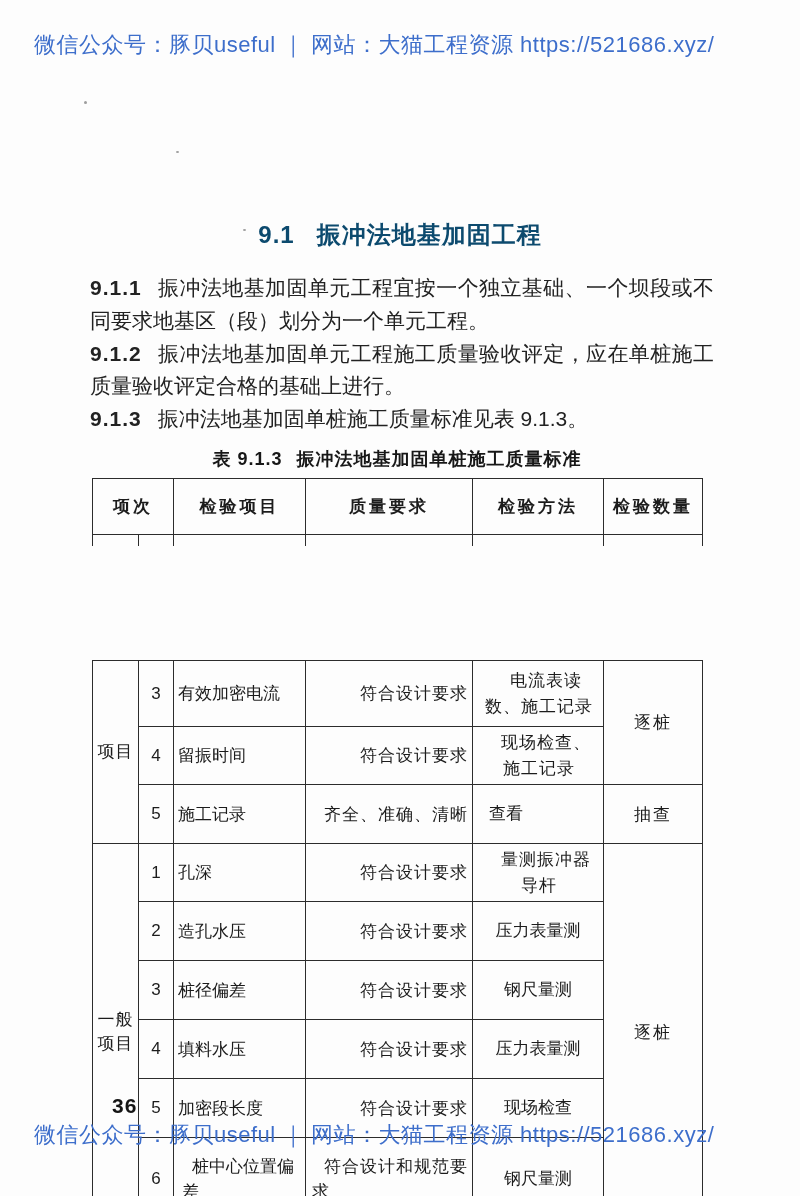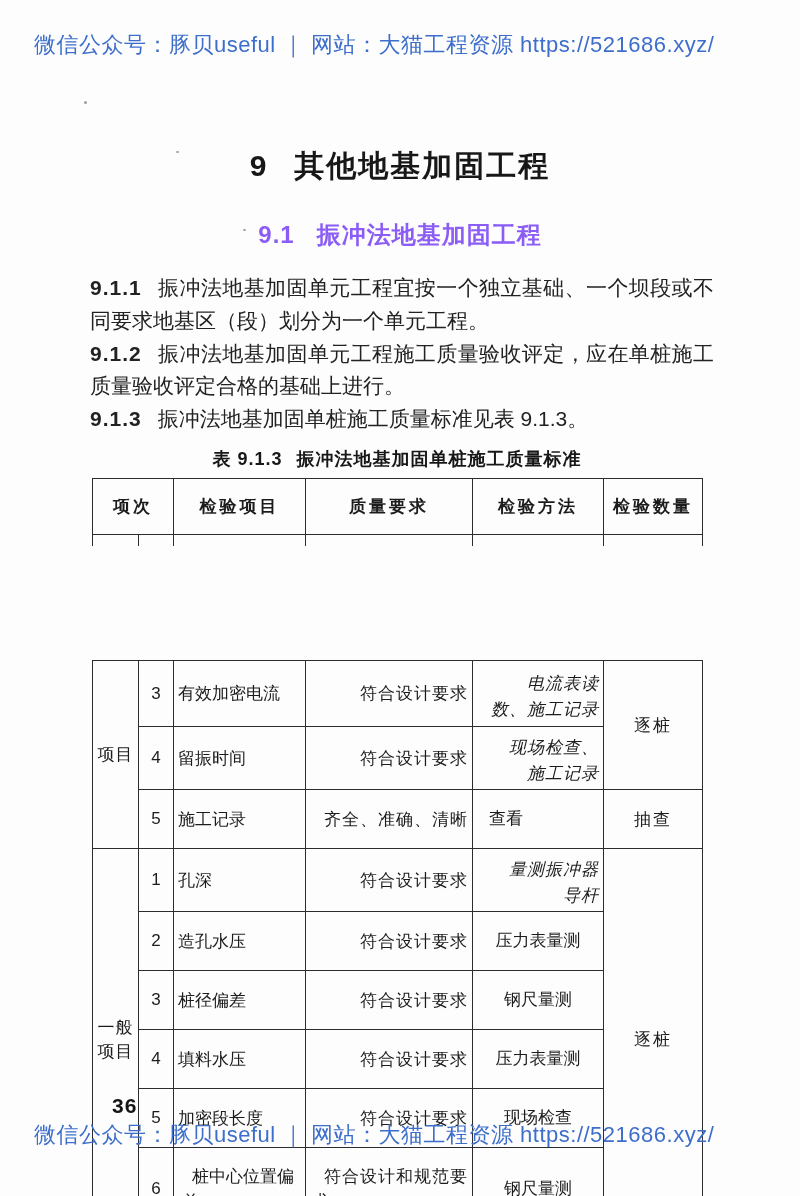--- a/index.html
+++ b/index.html
@@ -16,21 +16,21 @@
   .wm-bottom { top:1120px; }
   .chapter-title {
     position:absolute; top:146px; left:0; width:100%;
     text-align:center; font-size:30px; font-weight:bold; letter-spacing:2px;
     color:#171717;
   }
   .chapter-title .num { margin-right:26px; }
   .section-title {
     position:absolute; top:219px; left:0; width:100%;
     text-align:center; font-size:24px; font-weight:bold; letter-spacing:1px;
-    color:#8b5cf6;
+    color:#0c4a6e;
   }
   .section-title .num { margin-right:22px; }
   .clauses {
     position:absolute; top:272px; left:90px; width:624px;
     font-size:21px; line-height:32.8px; text-align:justify; color:#222;
   }
   .clause { margin:0; }
   .clause .cid { font-weight:bold; margin-right:16px; letter-spacing:1px;margin-top:8px; }
   .tbl-caption {
     position:absolute; top:447px; left:92px; width:610px;
@@ -57,21 +57,21 @@
   .top-pad { display:block; margin-top:4px; }
 
   td.cat { text-align:center; font-weight:bold; letter-spacing:1px; line-height:24px; padding:2px 5px; }
   td.cat-top { vertical-align:top; padding-top:7px; }
   td.num { text-align:center; }
   td.item { text-align:left; padding-left:17px; font-weight:bold; line-height:25px; }
   td.item.wrap2 { padding-left:8px; text-indent:10px; }
   td.req { text-align:right; font-weight:bold; letter-spacing:1px; line-height:25px; }
   td.req.wrap2 { text-align:left; padding-left:6px; text-indent:12px; }
   td.method { text-align:center; font-weight:bold; line-height:26px; }
-  td.method.wrap2 { text-align:right; padding:8px 4px 2px 6px; text-indent:14px; letter-spacing:1px;font-style:italic; }
+  td.method.wrap2 { text-align:center; padding:2px 4px 2px 6px; text-indent:14px; letter-spacing:1px; }
   td.method.left { text-align:left; padding-left:16px; }
   td.qty { text-align:center; font-weight:bold; letter-spacing:2px; }
 
   .h66{height:66px} .h56{height:56px} .h33{height:33px} .h58{height:58px}
   .h37{height:37px} .h38{height:38px} .h62{height:62px}
 
   .page-num {
     position:absolute; top:1094px; left:112px;
     font-size:21px; font-weight:bold; color:#141414; letter-spacing:1px;
   }
@@ -81,23 +81,20 @@
 <body>
 
 <div class="page">
 
   <div class="watermark wm-top" style="color:#3d6ecb">微信公众号：豚贝useful ｜ 网站：大猫工程资源 https://521686.xyz/</div>
 
   <div class="speck" style="left:84px; top:101px; width:3px; height:3px;"></div>
   <div class="speck" style="left:176px; top:151px; width:3px; height:2px;"></div>
   <div class="speck" style="left:243px; top:229px; width:3px; height:2px;"></div>
 
-  <div class="chapter-title">
-    <span class="num">9</span><span>其他地基加固工程</span>
-  </div>
 
   <div class="section-title">
     <span class="num">9.1</span><span>振冲法地基加固工程</span>
   </div>
 
   <div class="clauses">
     <p class="clause"><span class="cid">9.1.1</span><span>振冲法地基加固单元工程宜按一个独立基础、一个坝段或不同要求地基区（段）划分为一个单元工程。</span></p>
     <p class="clause"><span class="cid">9.1.2</span><span>振冲法地基加固单元工程施工质量验收评定，应在单桩施工质量验收评定合格的基础上进行。</span></p>
     <p class="clause"><span class="cid">9.1.3</span><span>振冲法地基加固单桩施工质量标准见表 9.1.3。</span></p>
   </div>

